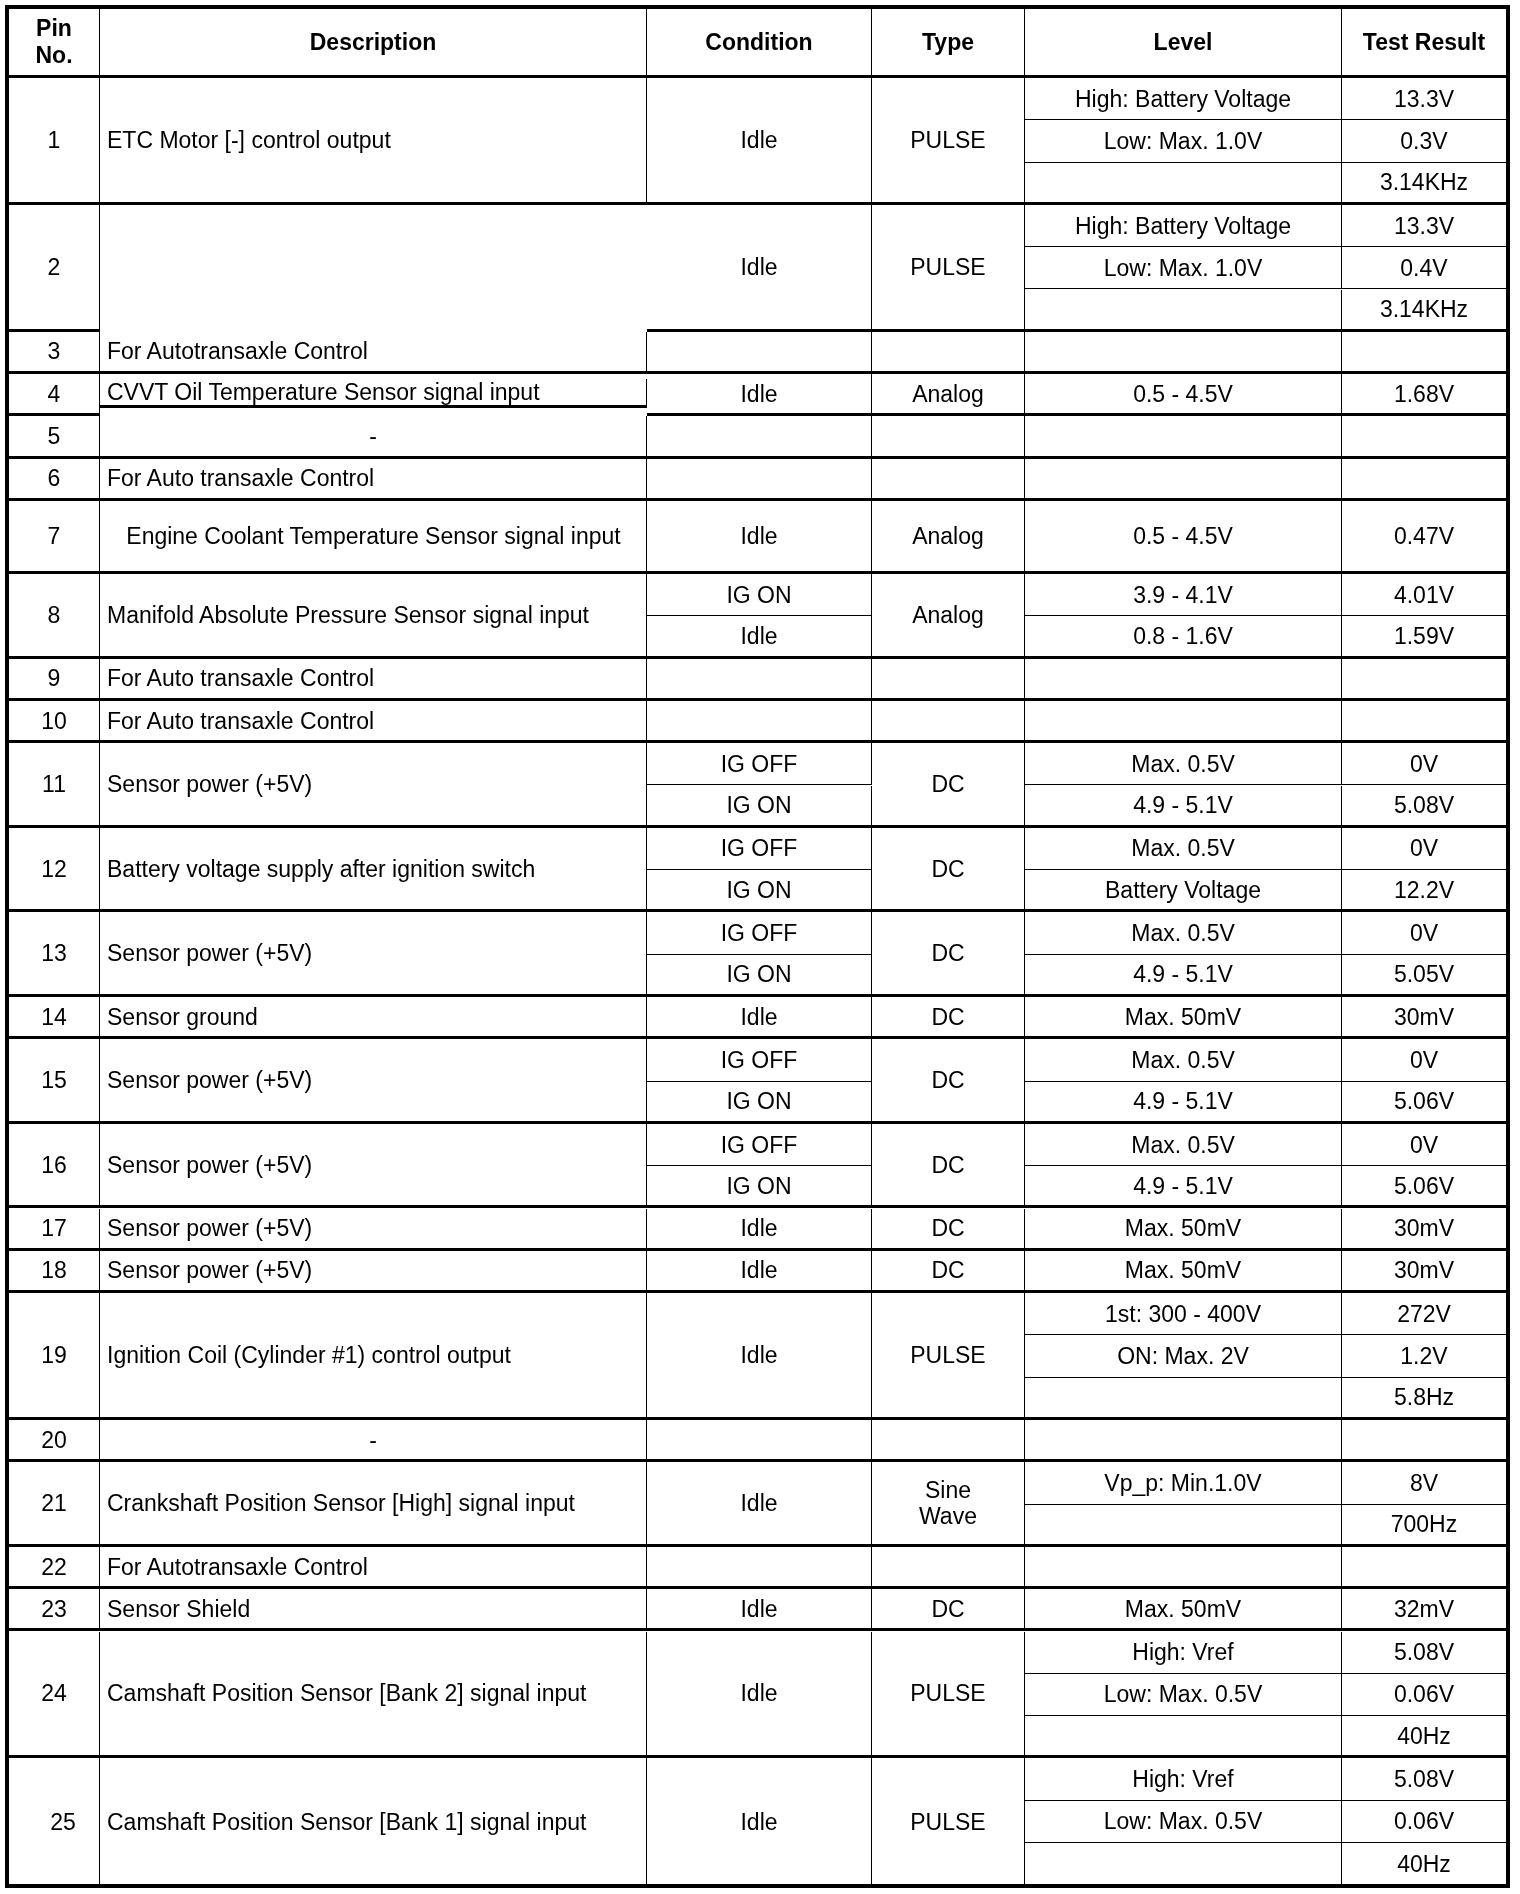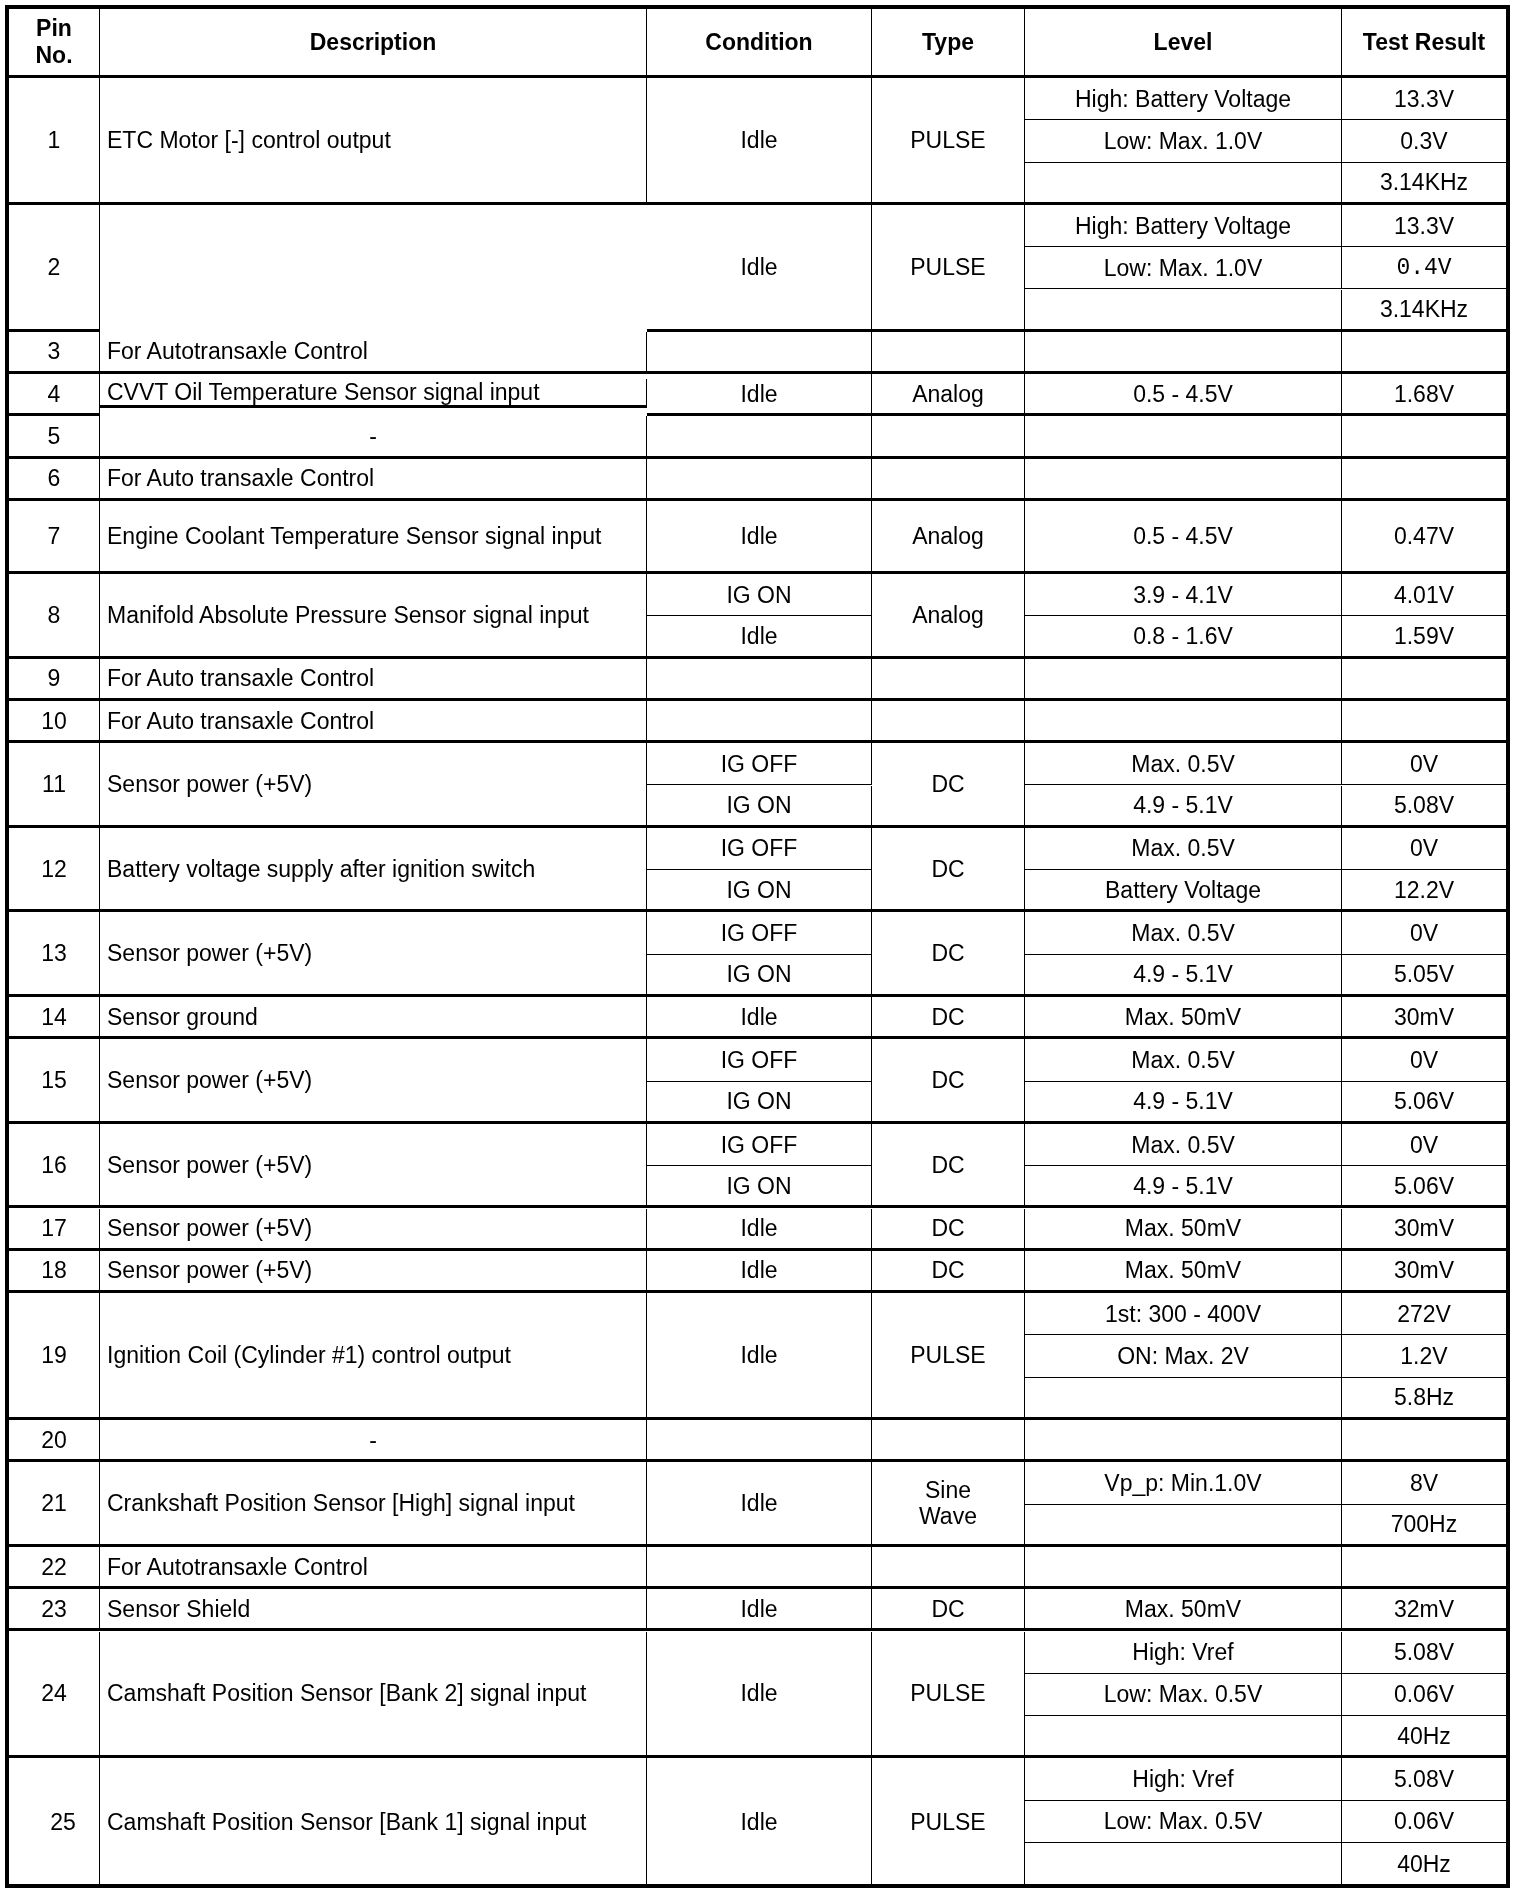--- a/index.html
+++ b/index.html
@@ -80,21 +80,21 @@
     </div>
     <div class="cell" style="left: 1016px; top: 195.9px; width: 317px; height: 42.3px;">
       <span style="white-space: pre-line;">High: Battery Voltage</span>
     </div>
     <div class="cell noright" style="left: 1333px; top: 195.9px; width: 164px; height: 42.3px;">
       <span style="white-space: pre-line;">13.3V</span>
     </div>
     <div class="cell" style="left: 1016px; top: 238.2px; width: 317px; height: 42.3px;">
       <span style="white-space: pre-line;">Low: Max. 1.0V</span>
     </div>
-    <div class="cell noright" style="left: 1333px; top: 238.2px; width: 164px; height: 42.3px; font-family: Liberation Mono, monospace;">
+    <div class="cell noright" style="left: 1333px; top: 238.2px; width: 164px; height: 42.3px;">
       <span style="white-space: pre-line;">0.4V</span>
     </div>
     <div class="cell thickbottom" style="left: 1016px; top: 280.5px; width: 317px; height: 42.3px;">
       <span style="white-space: pre-line;"></span>
     </div>
     <div class="cell noright thickbottom" style="left: 1333px; top: 280.5px; width: 164px; height: 42.3px;">
       <span style="white-space: pre-line;">3.14KHz</span>
     </div>
     <div class="cell thickbottom" style="left: 0px; top: 322.8px; width: 91px; height: 42.3px;">
       <span style="white-space: pre-line;">3</span>
@@ -164,21 +164,21 @@
     </div>
     <div class="cell thickbottom" style="left: 1016px; top: 449.7px; width: 317px; height: 42.3px;">
       <span style="white-space: pre-line;"></span>
     </div>
     <div class="cell noright thickbottom" style="left: 1333px; top: 449.7px; width: 164px; height: 42.3px;">
       <span style="white-space: pre-line;"></span>
     </div>
     <div class="cell thickbottom" style="left: 0px; top: 492px; width: 91px; height: 73px;">
       <span style="white-space: pre-line;">7</span>
     </div>
-    <div class="cell left thickbottom" style="left: 91px; top: 492px; width: 547px; height: 73px;">
+    <div class="cell left thickbottom" style="left: 91px; top: 492px; width: 547px; height: 73px; justify-content: center;">
       <span style="white-space: pre-line;">Engine Coolant Temperature Sensor signal input</span>
     </div>
     <div class="cell thickbottom" style="left: 638px; top: 492px; width: 225px; height: 73px;">
       <span style="white-space: pre-line;">Idle</span>
     </div>
     <div class="cell thickbottom" style="left: 863px; top: 492px; width: 153px; height: 73px;">
       <span style="white-space: pre-line;">Analog</span>
     </div>
     <div class="cell thickbottom" style="left: 1016px; top: 492px; width: 317px; height: 73px;">
       <span style="white-space: pre-line;">0.5 - 4.5V</span>

